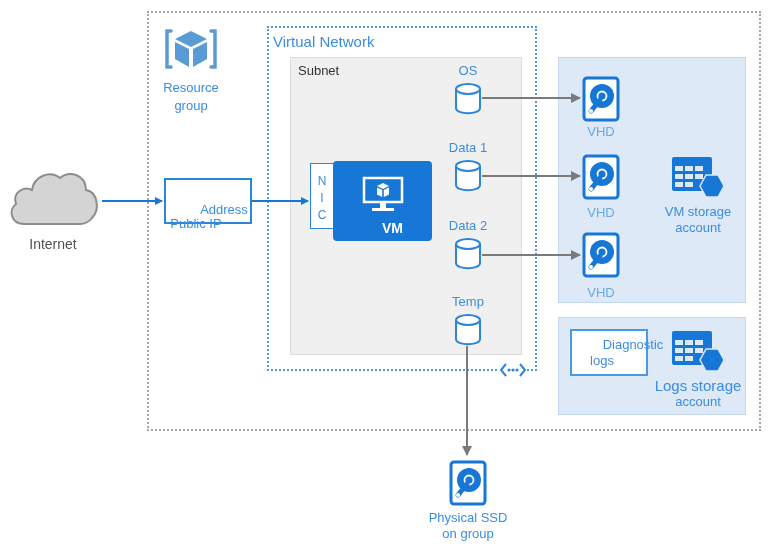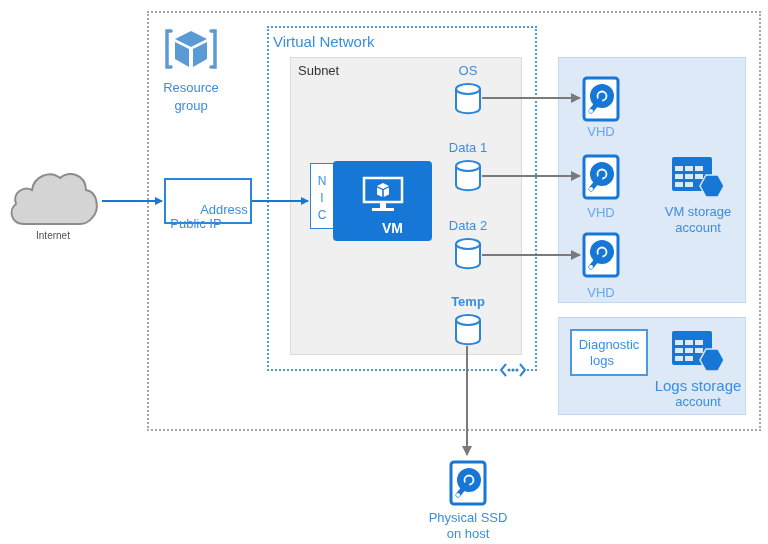--- a/index.html
+++ b/index.html
@@ -40,21 +40,21 @@
   <line x1="252" y1="201" x2="308" y2="201" stroke="#1677d6" stroke-width="2" marker-end="url(#ab)"></line>
   <line x1="482" y1="98" x2="580" y2="98" stroke="#7a7a7a" stroke-width="2" marker-end="url(#ag)"></line>
   <line x1="482" y1="176" x2="580" y2="176" stroke="#7a7a7a" stroke-width="2" marker-end="url(#ag)"></line>
   <line x1="482" y1="255" x2="580" y2="255" stroke="#7a7a7a" stroke-width="2" marker-end="url(#ag)"></line>
   <line x1="467" y1="346" x2="467" y2="455" stroke="#7a7a7a" stroke-width="2" marker-end="url(#ag)"></line>
 </svg>
 
 <svg class="abs" style="left:6px;top:168px;" width="94" height="60">
   <path d="M18,56 C5,56 2,42 10,36 C6,24 18,18 26,22 C28,8 44,2 54,10 C62,2 80,6 80,22 C92,24 94,42 86,50 C82,55 78,56 74,56 Z" fill="#d4d4d4" stroke="#8c8c8c" stroke-width="2"></path>
 </svg>
-<div class="lbl dark" style="left:20px;top:228px;width:66px;font-size:10px;">Internet</div>
+<div class="lbl dark" style="left:20px;top:236px;width:66px;font-size:14px;">Internet</div>
 
 <svg class="abs" style="left:163px;top:25px;" width="56" height="48" viewBox="0 0 56 48">
   <path d="M8,6 L4,6 L4,42 L8,42" fill="none" stroke="#5b9bd5" stroke-width="3.5" stroke-linecap="round"></path>
   <path d="M48,6 L52,6 L52,42 L48,42" fill="none" stroke="#5b9bd5" stroke-width="3.5" stroke-linecap="round"></path>
   <path d="M28,6 L44,14 L28,22 L12,14 Z" fill="#5b9bd5"></path>
   <path d="M12,17 L26,24 L26,42 L12,34 Z" fill="#5b9bd5"></path>
   <path d="M44,17 L30,24 L30,42 L44,34 Z" fill="#5b9bd5"></path>
 </svg>
 <div class="lbl" style="left:155px;top:80px;width:72px;font-size:13px;">Resource</div>
 <div class="lbl" style="left:155px;top:98px;width:72px;font-size:13px;">group</div>
@@ -87,21 +87,21 @@
   <rect x="10" y="32" width="22" height="3" fill="#ffffff"></rect>
   <path d="M21,7 L27,10 L21,13 L15,10 Z" fill="#ffffff"></path>
   <path d="M15,11.5 L20.2,14 L20.2,21 L15,18.5 Z" fill="#ffffff"></path>
   <path d="M27,11.5 L21.8,14 L21.8,21 L27,18.5 Z" fill="#ffffff"></path>
 </svg>
 <div class="lbl" style="left:333px;top:220px;width:99px;color:#ffffff;font-weight:bold;font-size:14px;padding-left:10px;">VM</div>
 
 <div class="lbl" style="left:430px;top:63px;width:76px;font-size:13px;text-align:center;">OS</div>
 <div class="lbl" style="left:430px;top:140px;width:76px;font-size:13px;">Data 1</div>
 <div class="lbl" style="left:430px;top:218px;width:76px;font-size:13px;">Data 2</div>
-<div class="lbl" style="left:430px;top:294px;width:76px;font-size:13px;font-weight:bold;">Temp</div>
+<div class="lbl" style="left:430px;top:294px;width:76px;font-size:13px;">Temp</div>
 
 <svg class="abs" style="left:454px;top:82px;" width="28" height="34">
   <path d="M2,7 L2,26 C2,33 26,33 26,26 L26,7" fill="#fff" stroke="#2b86da" stroke-width="2"></path>
   <ellipse cx="14" cy="7" rx="12" ry="5" fill="#fff" stroke="#2b86da" stroke-width="2"></ellipse>
 </svg>
 <svg class="abs" style="left:454px;top:159px;" width="28" height="34">
   <path d="M2,7 L2,26 C2,33 26,33 26,26 L26,7" fill="#fff" stroke="#2b86da" stroke-width="2"></path>
   <ellipse cx="14" cy="7" rx="12" ry="5" fill="#fff" stroke="#2b86da" stroke-width="2"></ellipse>
 </svg>
 <svg class="abs" style="left:454px;top:237px;" width="28" height="34">
@@ -151,21 +151,21 @@
       <rect x="25" y="19" width="8" height="5"></rect>
     <rect x="5" y="27" width="8" height="5"></rect>
       <rect x="15" y="27" width="8" height="5"></rect>
   </g>
   <path d="M36,20 L48,20 L54,31 L48,42 L36,42 L30,31 Z" fill="#1677d6" stroke="#dde9f6" stroke-width="1.5"></path>
 </svg>
 <div class="lbl" style="left:650px;top:204px;width:96px;font-size:13px;">VM storage</div>
 <div class="lbl" style="left:650px;top:220px;width:96px;font-size:13px;">account</div>
 
 <div class="abs diag"></div>
-<div class="lbl" style="left:570px;top:337px;width:78px;font-size:13px;">Diagnostic</div>
+<div class="lbl" style="left:570px;top:337px;width:78px;font-size:13px;padding-left:24px;">Diagnostic</div>
 <div class="lbl" style="left:570px;top:353px;width:64px;font-size:13px;">logs</div>
 
 <svg class="abs" style="left:670px;top:329px;" width="56" height="46" viewBox="0 0 56 46">
   <rect x="2" y="2" width="40" height="34" rx="2" fill="#1677d6"></rect>
   <g fill="#dde9f6">
     <rect x="5" y="11" width="8" height="5"></rect>
       <rect x="15" y="11" width="8" height="5"></rect>
       <rect x="25" y="11" width="8" height="5"></rect>
     <rect x="5" y="19" width="8" height="5"></rect>
       <rect x="15" y="19" width="8" height="5"></rect>
@@ -179,13 +179,13 @@
 <div class="lbl" style="left:650px;top:394px;width:96px;font-size:13px;">account</div>
 
 <svg class="abs" style="left:449px;top:460px;" width="38" height="46" viewBox="0 0 38 46">
   <rect x="2" y="2" width="34" height="42" rx="3" fill="#fff" stroke="#1677d6" stroke-width="3"></rect>
   <circle cx="20" cy="20" r="12" fill="#1677d6"></circle>
   <circle cx="20" cy="20" r="4.5" fill="none" stroke="#fff" stroke-width="1.8"></circle>
   <path d="M18,24 L9,35" stroke="#1677d6" stroke-width="5" stroke-linecap="round"></path>
   <circle cx="9" cy="35" r="2" fill="#fff"></circle>
 </svg>
 <div class="lbl" style="left:420px;top:510px;width:96px;font-size:13px;">Physical SSD</div>
-<div class="lbl" style="left:420px;top:526px;width:96px;font-size:13px;">on host</div>
+<div class="lbl" style="left:420px;top:526px;width:96px;font-size:13px;">on group</div>
 
 </body></html>

